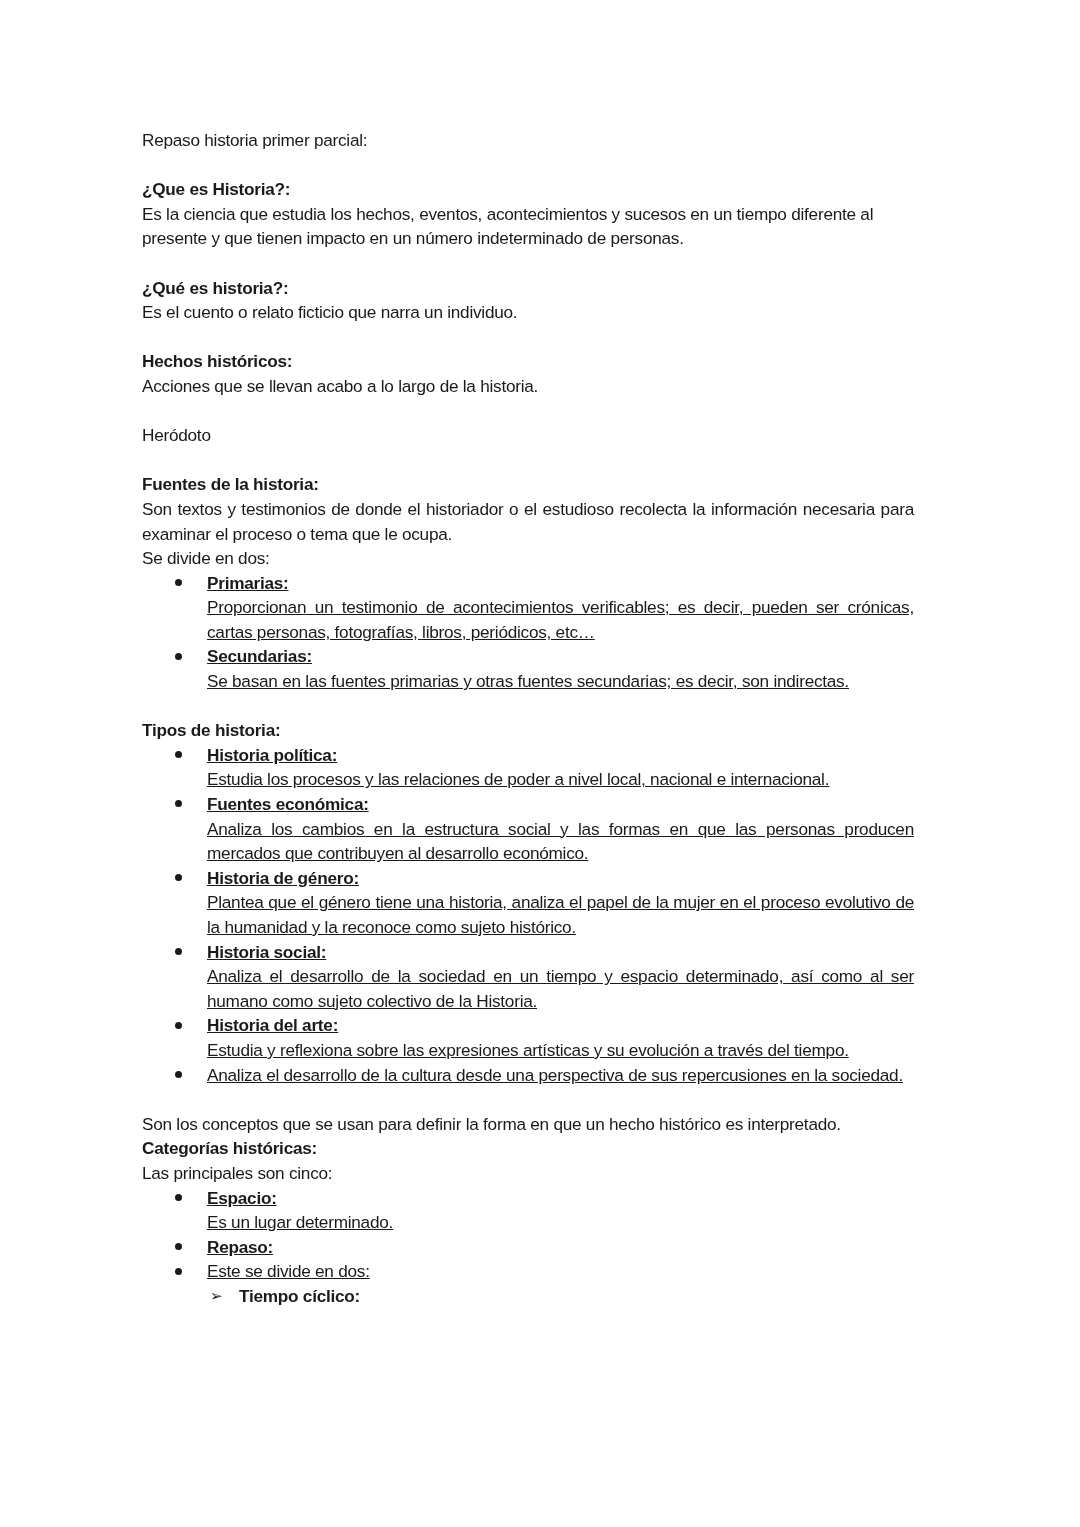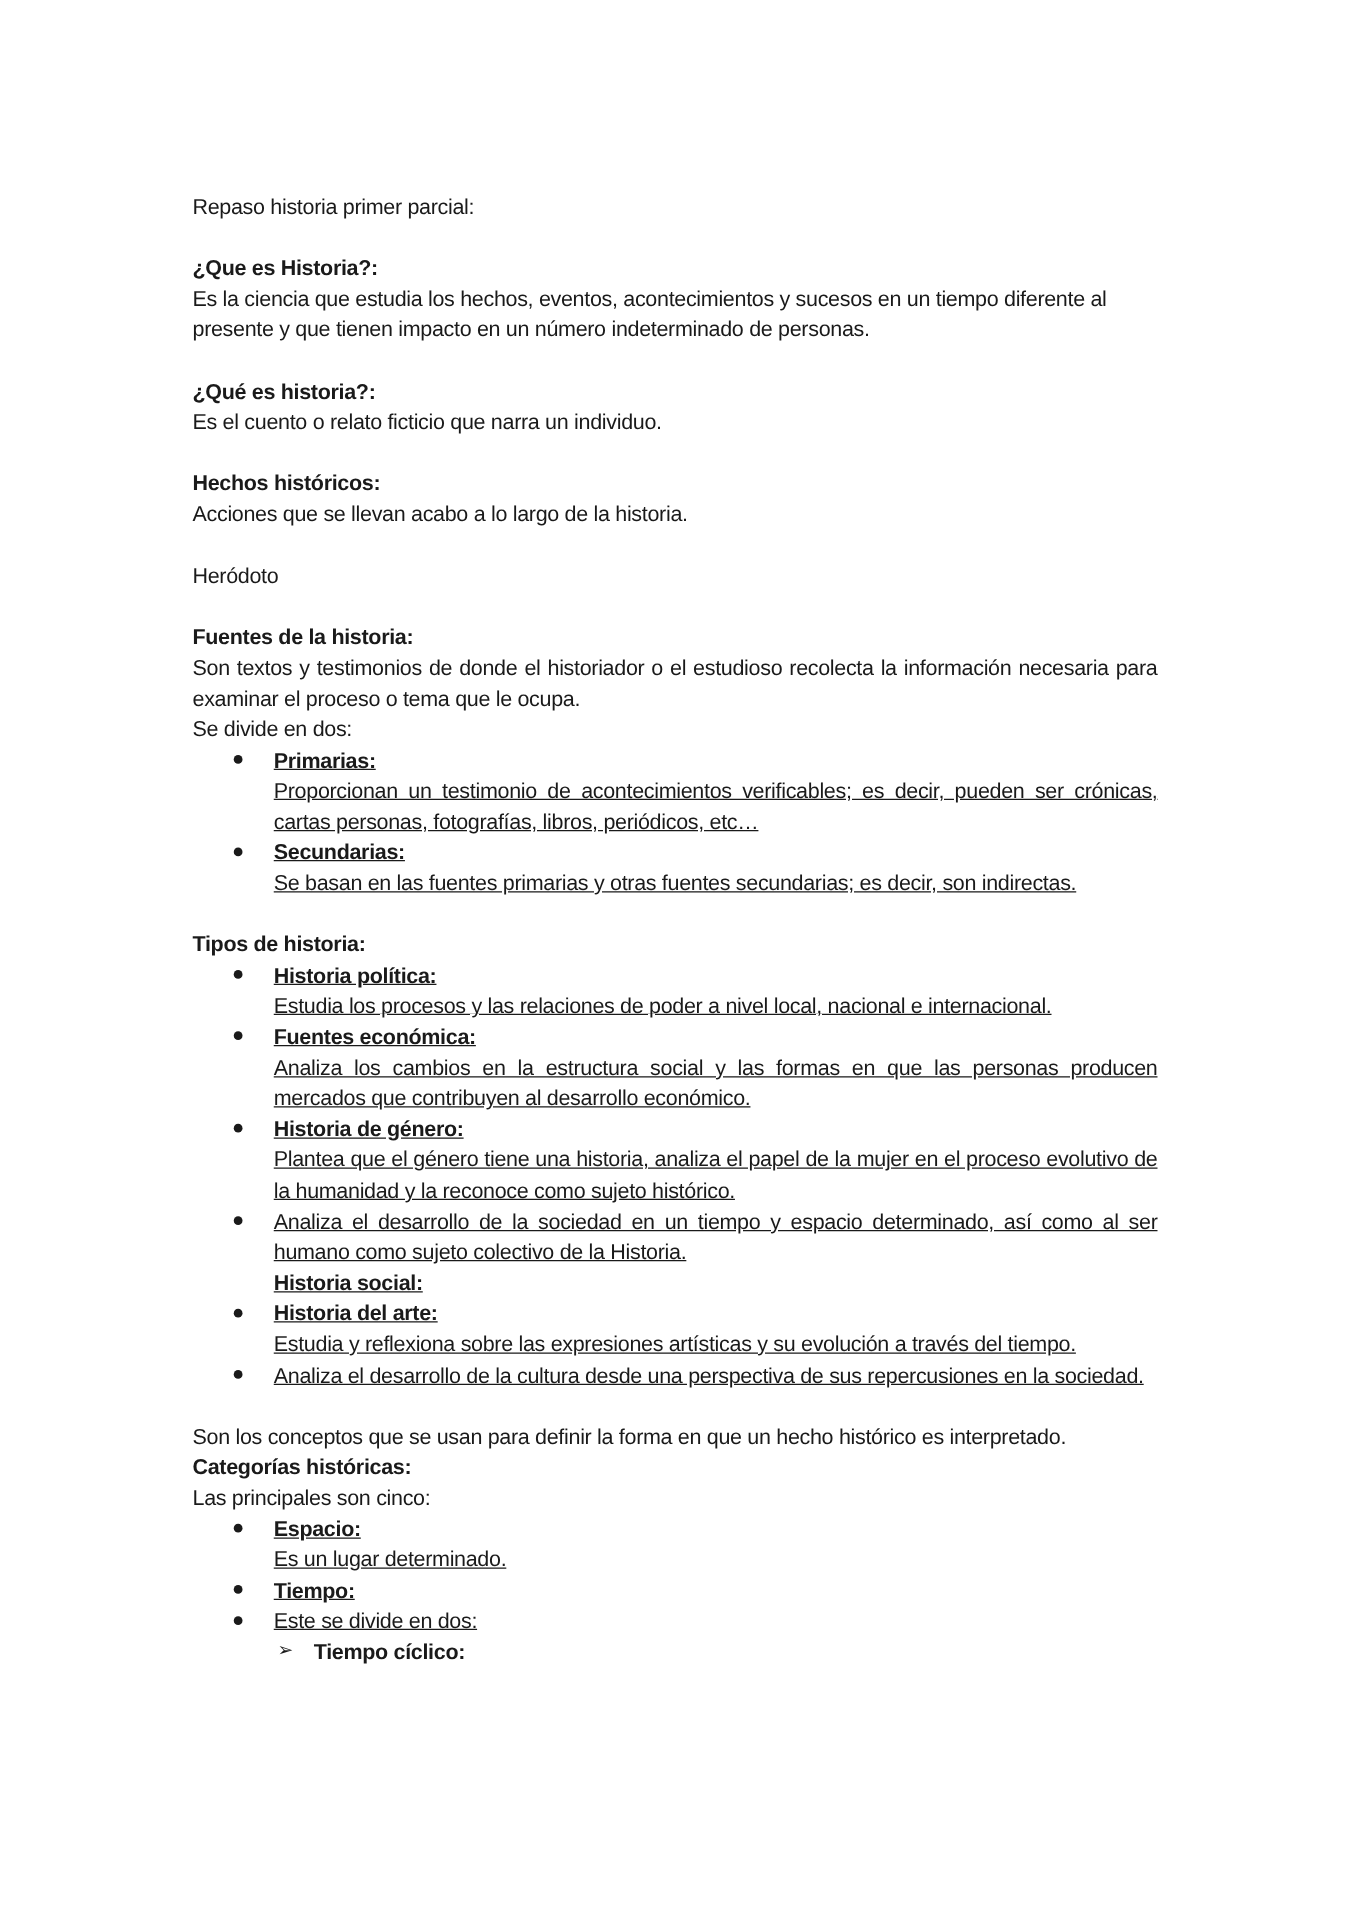--- a/index.html
+++ b/index.html
@@ -10,27 +10,26 @@
     body {
       width: 1080px;
       height: 1527px;
       position: relative;
       overflow: hidden;
       font-family: "Liberation Sans", sans-serif;
       color: #1a1a1a;
     }
     .page {
       position: absolute;
-      left: 154px;
+      left: 142px;
       top: 128px;
       width: 772px;
       font-size: 17.2px;
       line-height: 24.6px;
       letter-spacing: -0.25px;
-      margin-top: 25px;
     }
     .line { display: block; min-height: 24.6px; }
     .blank { height: 24.6px; }
     .bold { font-weight: bold; }
     .justify { text-align: justify; text-align-last: left; }
     .list { margin: 0; padding: 0; list-style: none; }
     .li {
       position: relative;
       padding-left: 65px;
       text-decoration: underline;
@@ -116,22 +115,22 @@
       <span class="line bold">Fuentes económica:</span>
       <span class="line justify desc">Analiza los cambios en la estructura social y las formas en que las personas producen mercados que contribuyen al desarrollo económico.</span>
     </div>
     <div class="li">
       <span class="bullet"></span>
       <span class="line bold">Historia de género:</span>
       <span class="line justify desc">Plantea que el género tiene una historia, analiza el papel de la mujer en el proceso evolutivo de la humanidad y la reconoce como sujeto histórico.</span>
     </div>
     <div class="li">
       <span class="bullet"></span>
+      <span class="line bold">Historia social:</span>
       <span class="line justify desc">Analiza el desarrollo de la sociedad en un tiempo y espacio determinado, así como al ser humano como sujeto colectivo de la Historia.</span>
-      <span class="line bold">Historia social:</span>
     </div>
     <div class="li">
       <span class="bullet"></span>
       <span class="line bold">Historia del arte:</span>
       <span class="line desc">Estudia y reflexiona sobre las expresiones artísticas y su evolución a través del tiempo.</span>
     </div>
     <div class="li">
       <span class="bullet"></span>
       <span class="line justify desc">Analiza el desarrollo de la cultura desde una perspectiva de sus repercusiones en la sociedad.</span>
     </div>
@@ -142,21 +141,21 @@
   <span class="line bold">Categorías históricas:</span>
   <span class="line">Las principales son cinco:</span>
   <div class="list">
     <div class="li">
       <span class="bullet"></span>
       <span class="line bold">Espacio:</span>
       <span class="line desc">Es un lugar determinado.</span>
     </div>
     <div class="li">
       <span class="bullet"></span>
-      <span class="line bold">Tiempo:</span>
+      <span class="line bold">Repaso:</span>
     </div>
     <div class="li">
       <span class="bullet"></span>
       <span class="line">Este se divide en dos:</span>
     </div>
     <div class="subli">
       <span class="arrow">➢</span>
       <span class="line bold">Tiempo cíclico:</span>
     </div>
   </div>

